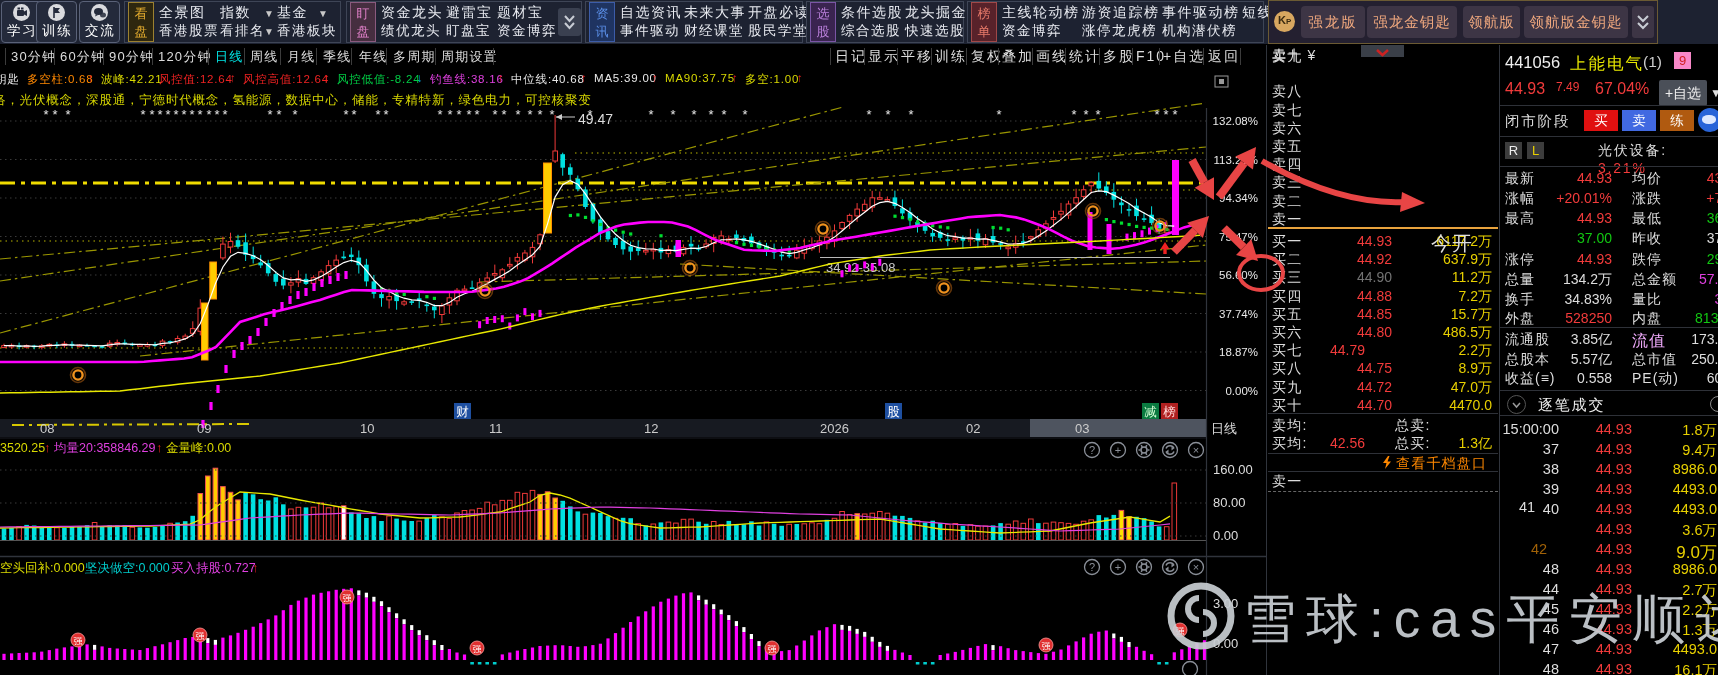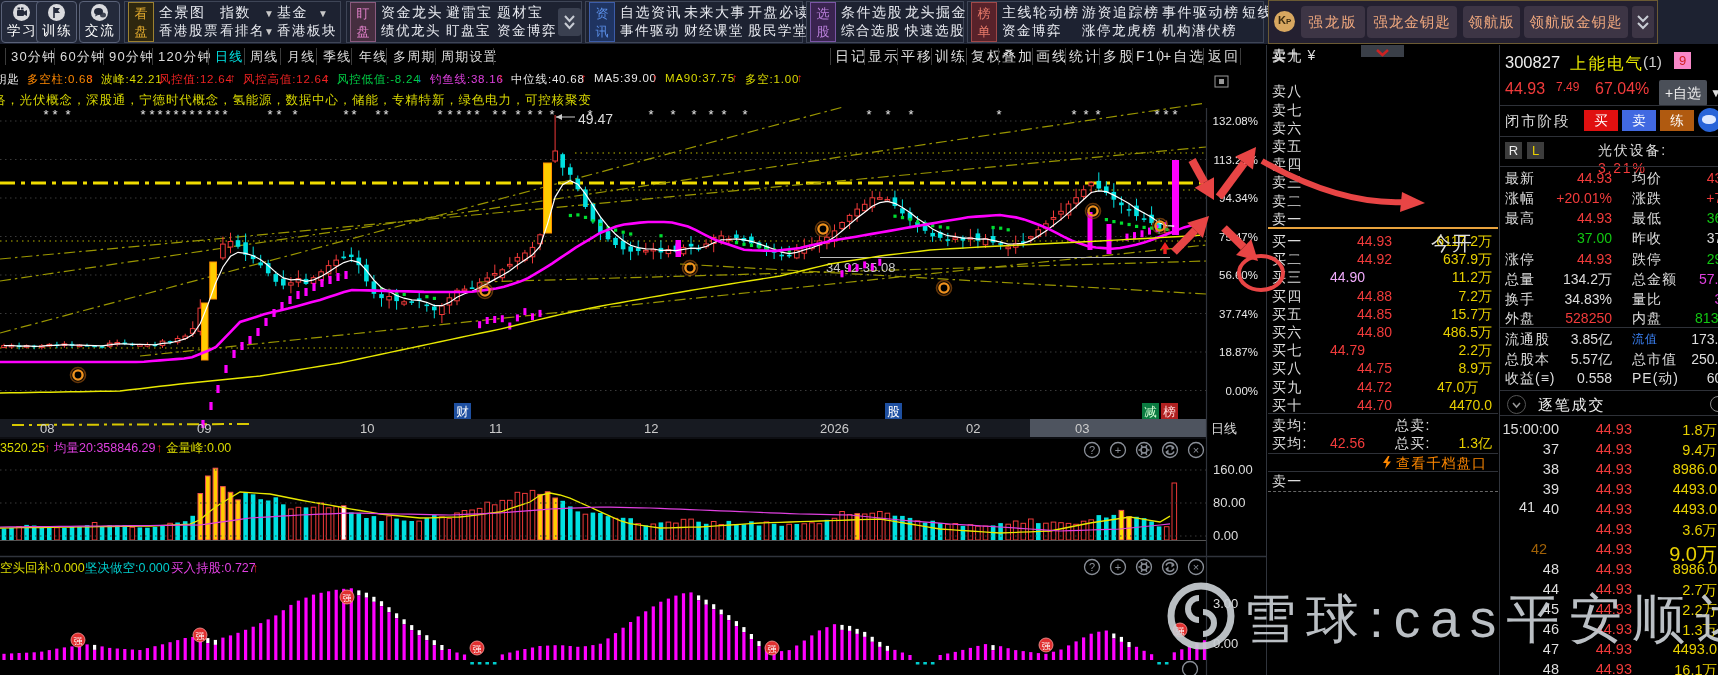--- a/index.html
+++ b/index.html
@@ -1135,59 +1135,59 @@
 <div class="ob" style="left:1272px;top:193px">卖二</div>
 <div class="ob" style="left:1272px;top:211px">卖一</div>
 <div class="abs" style="left:1268px;top:227px;width:230px;height:2px;background:#e8a33d"></div>
 <div class="ob" style="left:1272px;top:233px">买一</div>
 <div class="ob num" style="left:1330px;top:233px;width:62px;text-align:right;color:#f23b3b">44.93</div>
 <div class="ob num" style="left:1395px;top:233px;width:97px;text-align:right;color:#e8d000">6117.2万</div>
 <div class="ob" style="left:1272px;top:251px">买二</div>
 <div class="ob num" style="left:1330px;top:251px;width:62px;text-align:right;color:#f23b3b">44.92</div>
 <div class="ob num" style="left:1395px;top:251px;width:97px;text-align:right;color:#e8d000">637.9万</div>
 <div class="ob" style="left:1272px;top:269px">买三</div>
-<div class="ob num" style="left:1330px;top:269px;width:62px;text-align:left;color:#f0abfc">44.90</div>
+<div class="ob num" style="left:1330px;top:269px;width:62px;text-align:right;color:#737373">44.90</div>
 <div class="ob num" style="left:1395px;top:269px;width:97px;text-align:right;color:#e8d000">11.2万</div>
 <div class="ob" style="left:1272px;top:288px">买四</div>
 <div class="ob num" style="left:1330px;top:288px;width:62px;text-align:right;color:#f23b3b">44.88</div>
 <div class="ob num" style="left:1395px;top:288px;width:97px;text-align:right;color:#e8d000">7.2万</div>
 <div class="ob" style="left:1272px;top:306px">买五</div>
 <div class="ob num" style="left:1330px;top:306px;width:62px;text-align:right;color:#f23b3b">44.85</div>
 <div class="ob num" style="left:1395px;top:306px;width:97px;text-align:right;color:#e8d000">15.7万</div>
 <div class="ob" style="left:1272px;top:324px">买六</div>
 <div class="ob num" style="left:1330px;top:324px;width:62px;text-align:right;color:#f23b3b">44.80</div>
 <div class="ob num" style="left:1395px;top:324px;width:97px;text-align:right;color:#e8d000">486.5万</div>
 <div class="ob" style="left:1272px;top:342px">买七</div>
 <div class="ob num" style="left:1330px;top:342px;width:62px;text-align:left;color:#f23b3b">44.79</div>
 <div class="ob num" style="left:1395px;top:342px;width:97px;text-align:right;color:#e8d000">2.2万</div>
 <div class="ob" style="left:1272px;top:360px">买八</div>
 <div class="ob num" style="left:1330px;top:360px;width:62px;text-align:right;color:#f23b3b">44.75</div>
 <div class="ob num" style="left:1395px;top:360px;width:97px;text-align:right;color:#e8d000">8.9万</div>
 <div class="ob" style="left:1272px;top:379px">买九</div>
 <div class="ob num" style="left:1330px;top:379px;width:62px;text-align:right;color:#f23b3b">44.72</div>
-<div class="ob num" style="left:1437px;top:379px;width:97px;color:#e8d000">47.0万</div>
+<div class="ob num" style="left:1395px;top:379px;width:97px;text-align:right;color:#e8d000">47.0万</div>
 <div class="ob" style="left:1272px;top:397px">买十</div>
 <div class="ob num" style="left:1330px;top:397px;width:62px;text-align:right;color:#f23b3b">44.70</div>
 <div class="ob num" style="left:1395px;top:397px;width:97px;text-align:right;color:#e8d000">4470.0</div>
 <div class="abs" style="left:1268px;top:413px;width:230px;height:1px;background:#2e3138"></div>
 <div class="ob" style="left:1272px;top:417px">卖均:</div>
 <div class="ob" style="left:1395px;top:417px">总卖:</div>
 <div class="ob" style="left:1272px;top:435px">买均:</div>
 <div class="ob num" style="left:1310px;top:435px;width:55px;text-align:right;color:#f23b3b">42.56</div>
 <div class="ob" style="left:1395px;top:435px">总买:</div>
 <div class="ob num" style="left:1435px;top:435px;width:57px;text-align:right;color:#e8d000">1.3亿</div>
 <div class="abs" style="left:1268px;top:453px;width:230px;height:1px;background:#2e3138"></div>
 <svg class="abs" style="left:1380px;top:455px" width="14" height="15">
     <path d="M8 1 L3 8 h3.5 L5 14 L11 6.5 h-3.5 L9.5 1 Z" fill="#ff8800"></path>
   </svg>
 <div class="ob" style="left:1396px;top:455px;color:#ff8800">查看千档盘口</div>
 <div class="abs" style="left:1268px;top:471px;width:230px;height:1px;background:#2e3138"></div>
 <div class="ob" style="left:1272px;top:473px">卖一</div>
 <div class="abs" style="left:1268px;top:491px;width:230px;height:0;border-top:1px dashed #666"></div>
-<div class="abs" style="left:1505px;top:53px;font-size:16.5px;color:#eee">300827</div>
+<div class="abs" style="left:1505px;top:53px;font-size:16.5px;color:#eee">441056</div>
 <div class="abs" style="left:1570px;top:53px;font-size:16.5px;color:#e8e800;letter-spacing:2px">上能电气</div>
 <div class="abs" style="left:1643px;top:53px;font-size:15.5px;color:#ccc">(1)</div>
 <div class="abs" style="left:1674px;top:52px;width:17px;height:17px;background:#f888c8;color:#d02020;font-size:13px;text-align:center;line-height:17px">9</div>
 <div class="abs" style="left:1505px;top:80px;font-size:16px;color:#f23b3b">44.93</div>
 <div class="abs" style="left:1556px;top:80px;font-size:12px;color:#f23b3b">7.49</div>
 <div class="abs" style="left:1595px;top:80px;font-size:16px;color:#f23b3b">67.04%</div>
 <div class="abs" style="left:1659px;top:80px;width:48px;height:26px;background:#4a4f58;border-radius:2px;color:#eee;font-size:14px;text-align:center;line-height:26px">+自选</div>
 <div class="abs" style="left:1710px;top:86px;font-size:12px;color:#ddd">▼</div>
 <div class="abs" style="left:1500px;top:105px;width:218px;height:1px;background:#2e3138"></div>
 <div class="abs cjk" style="left:1505px;top:112px;font-size:14.5px;color:#ddd">闭市阶段</div>
@@ -1228,21 +1228,21 @@
 <div class="abs" style="left:1505px;top:291px;font-size:14px;color:#ddd;letter-spacing:1px">换手</div>
 <div class="abs num" style="left:1530px;top:291px;width:82px;text-align:right;font-size:14px;color:#ddd">34.83%</div>
 <div class="abs" style="left:1632px;top:291px;font-size:14px;color:#ddd;letter-spacing:1px">量比</div>
 <div class="abs num" style="left:1640px;top:291px;width:94px;text-align:right;font-size:14px;color:#e040e0">3.9</div>
 <div class="abs" style="left:1505px;top:310px;font-size:14px;color:#ddd;letter-spacing:1px">外盘</div>
 <div class="abs num" style="left:1530px;top:310px;width:82px;text-align:right;font-size:14px;color:#f23b3b">528250</div>
 <div class="abs" style="left:1632px;top:310px;font-size:14px;color:#ddd;letter-spacing:1px">内盘</div>
 <div class="abs num" style="left:1640px;top:310px;width:94px;text-align:right;font-size:14px;color:#12c712">81358</div>
 <div class="abs" style="left:1505px;top:331px;font-size:14px;color:#ddd;letter-spacing:1px">流通股</div>
 <div class="abs num" style="left:1530px;top:331px;width:82px;text-align:right;font-size:14px;color:#ddd">3.85亿</div>
-<div class="abs" style="left:1632px;top:331px;font-size:12px;color:#3b82f6;letter-spacing:1px">流值</div>
+<div class="abs" style="left:1632px;top:331px;font-size:16px;color:#f0abfc;letter-spacing:1px">流值</div>
 <div class="abs num" style="left:1640px;top:331px;width:94px;text-align:right;font-size:14px;color:#ddd">173.09</div>
 <div class="abs" style="left:1505px;top:351px;font-size:14px;color:#ddd;letter-spacing:1px">总股本</div>
 <div class="abs num" style="left:1530px;top:351px;width:82px;text-align:right;font-size:14px;color:#ddd">5.57亿</div>
 <div class="abs" style="left:1632px;top:351px;font-size:14px;color:#ddd;letter-spacing:1px">总市值</div>
 <div class="abs num" style="left:1640px;top:351px;width:94px;text-align:right;font-size:14px;color:#ddd">250.12</div>
 <div class="abs" style="left:1505px;top:370px;font-size:14px;color:#ddd;letter-spacing:1px">收益(≡)</div>
 <div class="abs num" style="left:1530px;top:370px;width:82px;text-align:right;font-size:14px;color:#ddd">0.558</div>
 <div class="abs" style="left:1632px;top:370px;font-size:14px;color:#ddd;letter-spacing:1px">PE(动)</div>
 <div class="abs num" style="left:1640px;top:370px;width:94px;text-align:right;font-size:14px;color:#ddd">60.3</div>
 <div class="abs" style="left:1500px;top:327px;width:218px;height:1px;background:#2e3138"></div>
@@ -1267,21 +1267,21 @@
 <div class="abs num" style="left:1570px;top:481px;width:62px;text-align:right;font-size:14.5px;color:#f23b3b">44.93</div>
 <div class="abs num" style="left:1640px;top:481px;width:77px;text-align:right;font-size:14.5px;color:#e8d000">4493.0</div>
 <div class="abs num" style="left:1495px;top:501px;width:64px;text-align:right;font-size:14.5px;color:#ddd">40</div>
 <div class="abs num" style="left:1570px;top:501px;width:62px;text-align:right;font-size:14.5px;color:#f23b3b">44.93</div>
 <div class="abs num" style="left:1640px;top:501px;width:77px;text-align:right;font-size:14.5px;color:#e8d000">4493.0</div>
 <div class="abs num" style="left:1495px;top:499px;width:64px;text-align:center;font-size:14.5px;color:#ddd">41</div>
 <div class="abs num" style="left:1570px;top:521px;width:62px;text-align:right;font-size:14.5px;color:#f23b3b">44.93</div>
 <div class="abs num" style="left:1640px;top:521px;width:77px;text-align:right;font-size:14.5px;color:#e8d000">3.6万</div>
 <div class="abs num" style="left:1531px;top:541px;width:64px;text-align:left;font-size:14.5px;color:#a16207">42</div>
 <div class="abs num" style="left:1570px;top:541px;width:62px;text-align:right;font-size:14.5px;color:#f23b3b">44.93</div>
-<div class="abs num" style="left:1640px;top:541px;width:77px;text-align:right;font-size:20px;color:#e8d000">9.0万</div>
+<div class="abs num" style="left:1640px;top:541px;width:77px;text-align:right;font-size:17px;color:#e8d000">9.0万</div>
 <div class="abs num" style="left:1495px;top:561px;width:64px;text-align:right;font-size:14.5px;color:#ddd">48</div>
 <div class="abs num" style="left:1570px;top:561px;width:62px;text-align:right;font-size:14.5px;color:#f23b3b">44.93</div>
 <div class="abs num" style="left:1640px;top:561px;width:77px;text-align:right;font-size:14.5px;color:#e8d000">8986.0</div>
 <div class="abs num" style="left:1495px;top:581px;width:64px;text-align:right;font-size:14.5px;color:#ddd">44</div>
 <div class="abs num" style="left:1570px;top:581px;width:62px;text-align:right;font-size:14.5px;color:#f23b3b">44.93</div>
 <div class="abs num" style="left:1640px;top:581px;width:77px;text-align:right;font-size:14.5px;color:#e8d000">2.7万</div>
 <div class="abs num" style="left:1495px;top:601px;width:64px;text-align:right;font-size:14.5px;color:#ddd">45</div>
 <div class="abs num" style="left:1570px;top:601px;width:62px;text-align:right;font-size:14.5px;color:#f23b3b">44.93</div>
 <div class="abs num" style="left:1640px;top:601px;width:77px;text-align:right;font-size:14.5px;color:#e8d000">2.2万</div>
 <div class="abs num" style="left:1495px;top:621px;width:64px;text-align:right;font-size:14.5px;color:#ddd">46</div>

